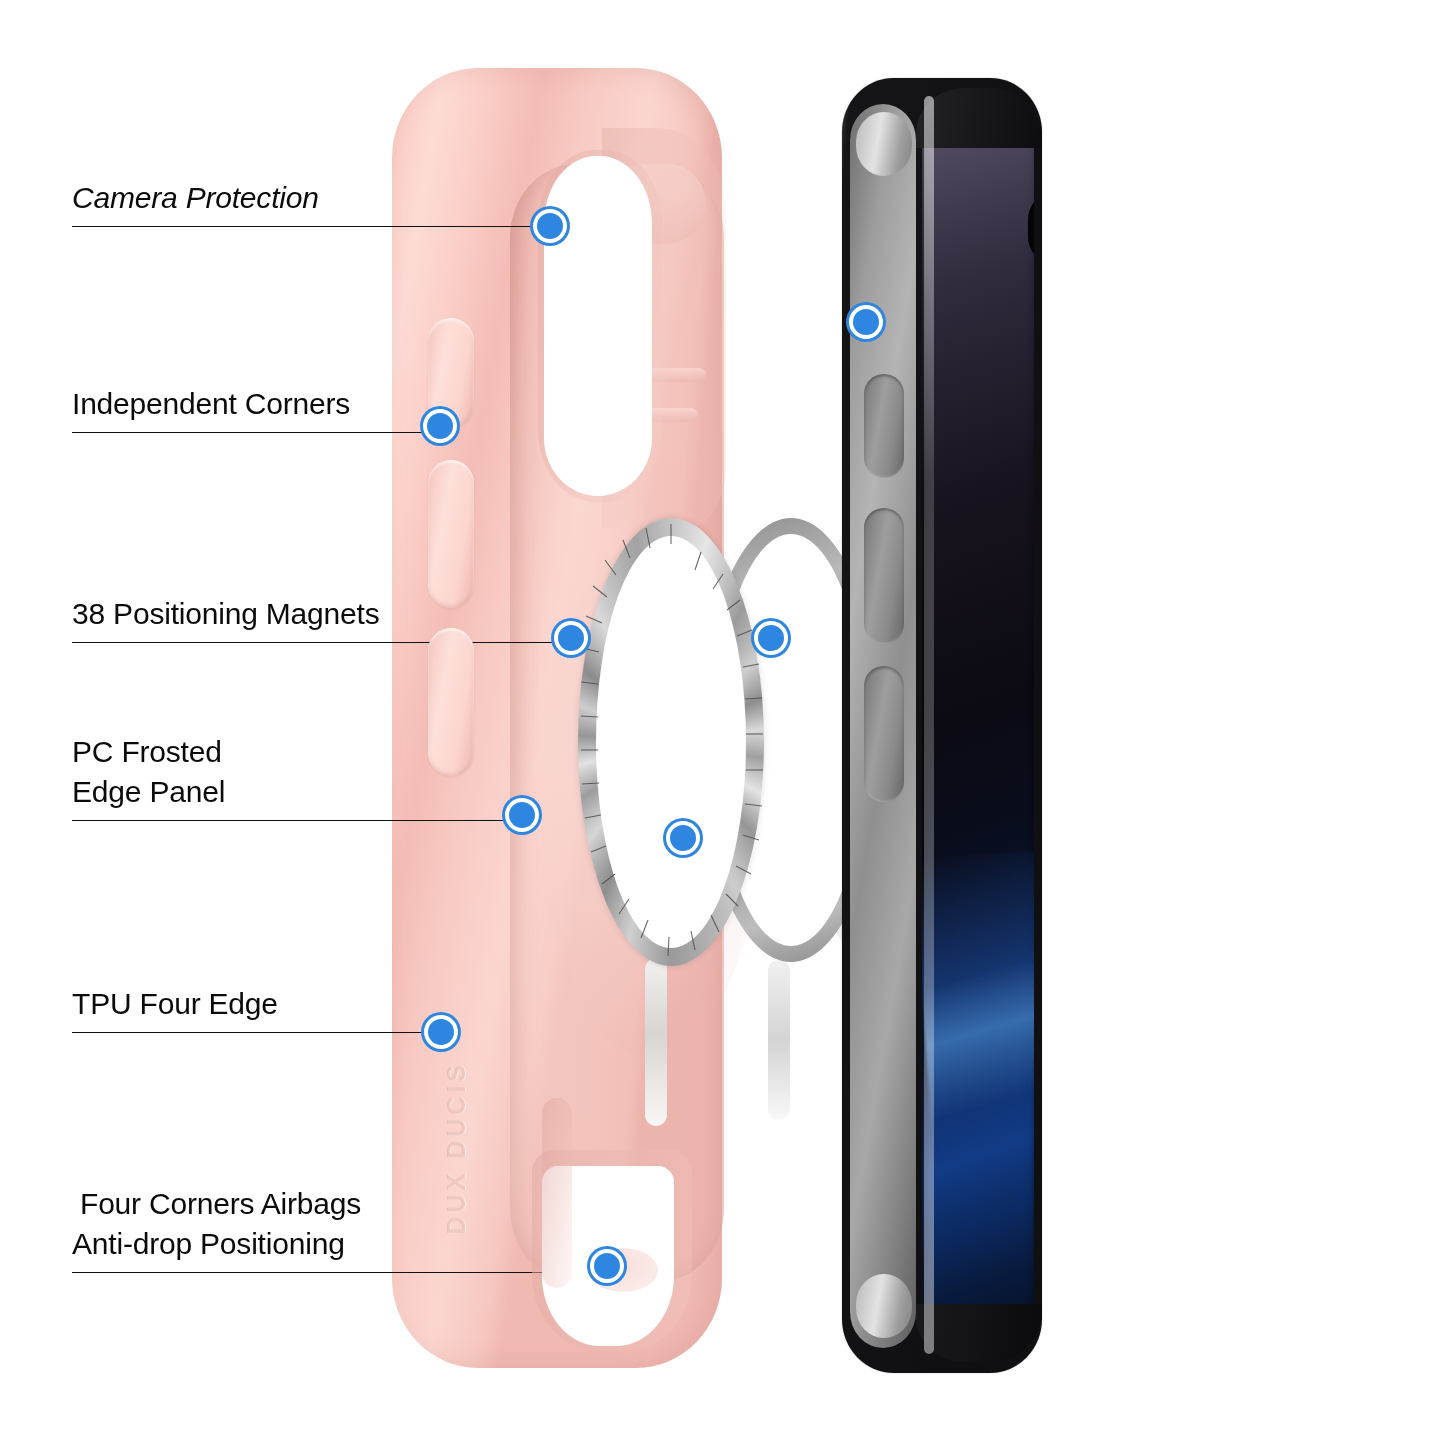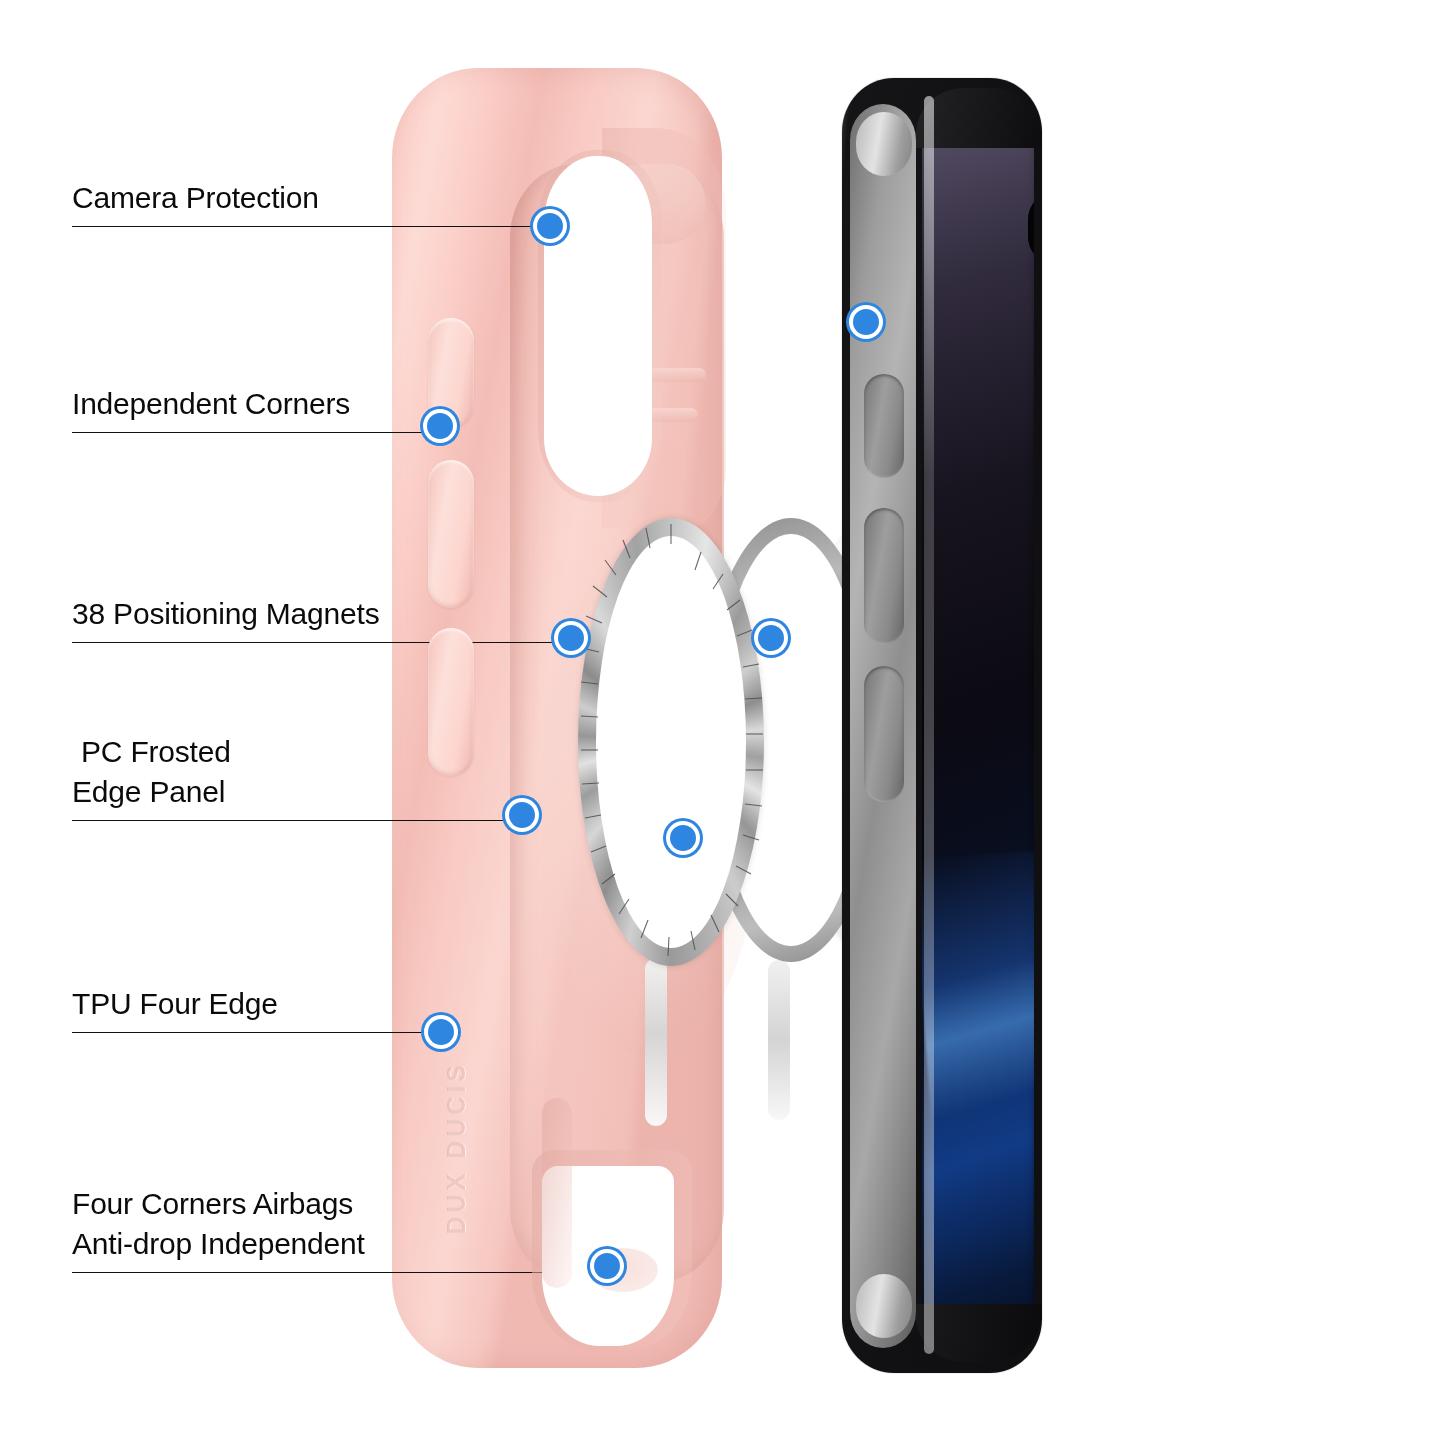--- a/index.html
+++ b/index.html
@@ -382,53 +382,53 @@
     <div class="pbtn p3"></div>
     <div class="ph-bezel-top"></div>
     <div class="ph-screen">
       <div class="dyn-island"></div>
     </div>
     <div class="ph-glare"></div>
     <div class="ph-bezel-bot"></div>
   </div>
 
   <div class="callout left">
-    <div class="ctext" style="left:72px;top:178px;width:460px;">Camera Protection</div>
+    <div class="ctext" style="left:72px;top:178px;width:460px;font-style:italic;">Camera Protection</div>
     <div class="rule" style="left:72px;top:226px;width:478px;"></div>
   </div>
   <div class="dot" style="left:537px;top:213px;"></div>
 
   <div class="callout left">
     <div class="ctext" style="left:72px;top:384px;width:460px;">Independent Corners</div>
     <div class="rule" style="left:72px;top:432px;width:364px;"></div>
   </div>
   <div class="dot" style="left:427px;top:413px;"></div>
 
   <div class="callout left">
     <div class="ctext" style="left:72px;top:594px;width:520px;">38 Positioning Magnets</div>
     <div class="rule" style="left:72px;top:642px;width:498px;"></div>
   </div>
   <div class="dot" style="left:558px;top:625px;"></div>
 
   <div class="callout left">
-    <div class="ctext" style="left:72px;top:732px;width:460px;margin-left:9px;">PC Frosted</div>
+    <div class="ctext" style="left:72px;top:732px;width:460px;">PC Frosted</div>
     <div class="ctext" style="left:72px;top:772px;width:460px;">Edge Panel</div>
     <div class="rule" style="left:72px;top:820px;width:448px;"></div>
   </div>
   <div class="dot" style="left:509px;top:802px;"></div>
 
   <div class="callout left">
     <div class="ctext" style="left:72px;top:984px;width:460px;">TPU Four Edge</div>
     <div class="rule" style="left:72px;top:1032px;width:366px;"></div>
   </div>
   <div class="dot" style="left:428px;top:1019px;"></div>
 
   <div class="callout left">
-    <div class="ctext" style="left:72px;top:1184px;width:520px;">Four Corners Airbags</div>
-    <div class="ctext" style="left:72px;top:1224px;width:520px;">Anti-drop Independent</div>
+    <div class="ctext" style="left:80px;top:1184px;width:520px;">Four Corners Airbags</div>
+    <div class="ctext" style="left:72px;top:1224px;width:520px;">Anti-drop Positioning</div>
     <div class="rule" style="left:72px;top:1272px;width:534px;"></div>
   </div>
   <div class="dot" style="left:594px;top:1253px;"></div>
 
   <div class="callout right">
     
     
     
   </div>
   <div class="dot" style="left:853px;top:309px;"></div>

